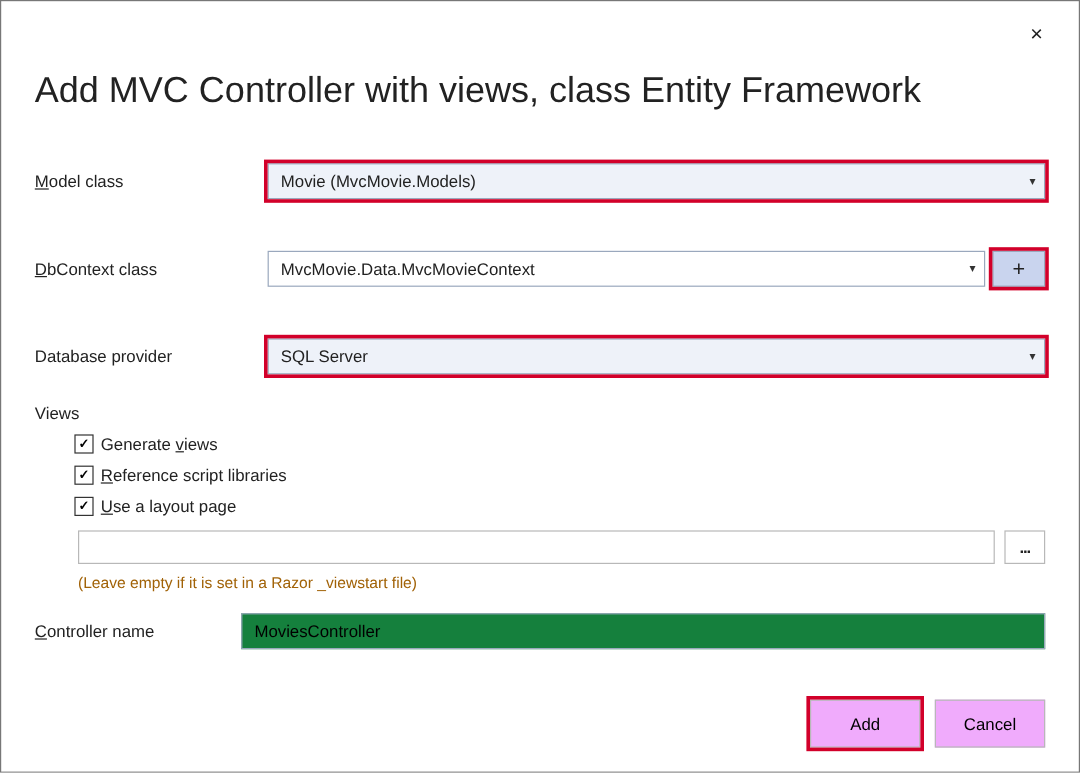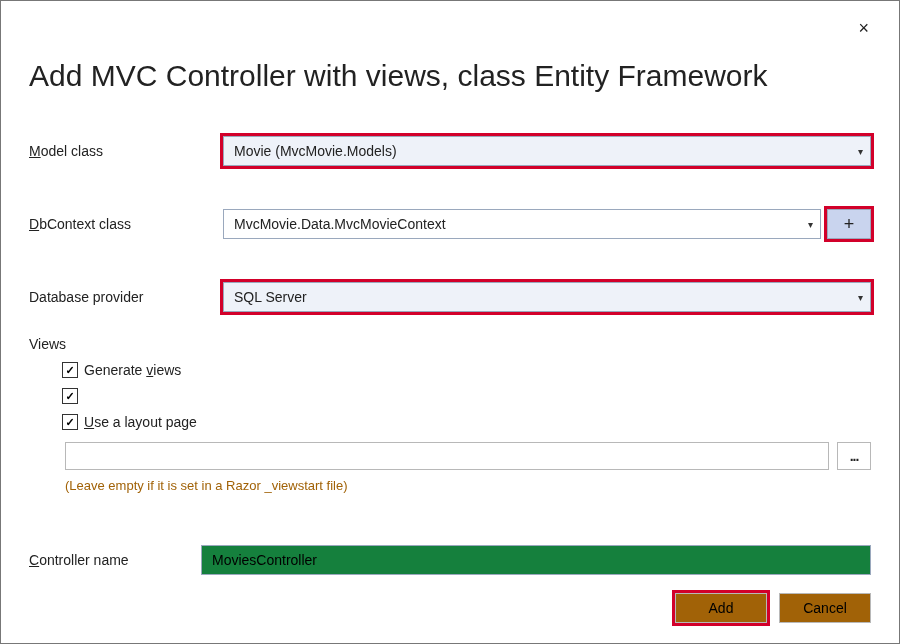--- a/index.html
+++ b/index.html
@@ -160,43 +160,43 @@
   }
   .hint {
     margin-left: 36px;
     margin-top: 8px;
     font-size: 13px;
     color: #a16207;
   }
   .ctrl-name-row {
     display: flex;
     align-items: center;
-    margin-top: 52px;
+    margin-top: 18px;
   }
   .ctrl-input {
     flex: 1;
     height: 30px;
     border: 1px solid #9aa8bd;
     background: #15803d;
     padding: 0 10px;
     font-family: inherit;
     font-size: 14px;
   }
   .footer {
     position: absolute;
     bottom: 20px;
     right: 28px;
     display: flex;
     gap: 12px;
   }
   .btn {
     width: 92px;
-    height: 30px;
+    height: 40px;
     border: 1px solid #b8b8b8;
-    background: #a16207;
+    background: #f0abfc;
     font-family: inherit;
     font-size: 14px;
     cursor: pointer;
     display: flex;
     align-items: center;
     justify-content: center;
   }
   .ul { text-decoration: underline; }
 </style>
 </head>
@@ -251,20 +251,23 @@
 
   <div class="checkbox-row">
     <div class="cb checked"></div>
     <span>
       <span>Generate </span><span class="ul">v</span><span>iews</span>
     </span>
   </div>
 
   <div class="checkbox-row">
     <div class="cb checked"></div>
+    <span>
+      <span></span><span class="ul">R</span><span>eference script libraries</span>
+    </span>
   </div>
 
   <div class="checkbox-row">
     <div class="cb checked"></div>
     <span>
       <span></span><span class="ul">U</span><span>se a layout page</span>
     </span>
   </div>
 
   <div class="layout-row">

